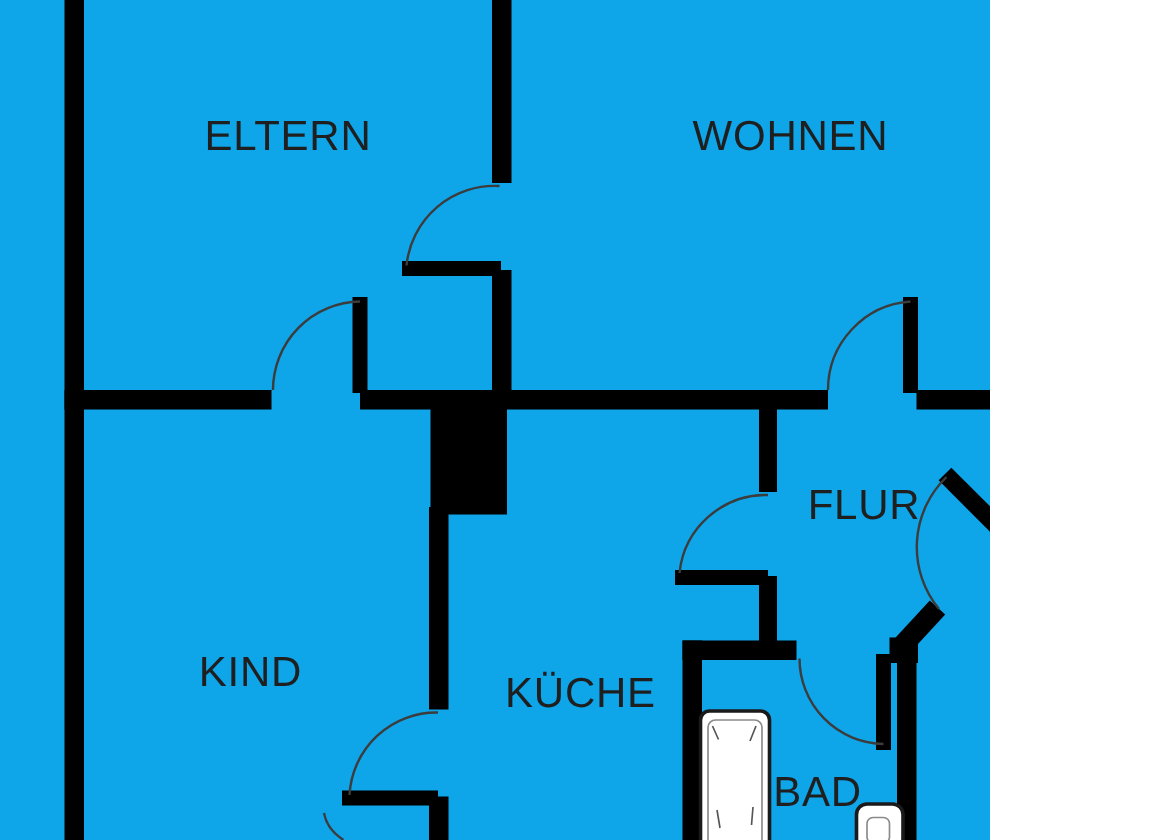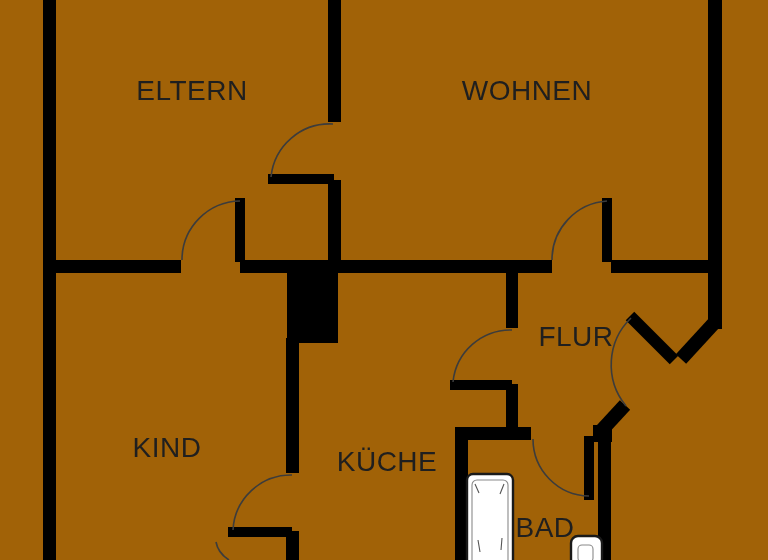--- a/index.html
+++ b/index.html
@@ -2,23 +2,23 @@
 <html><head>
 <meta charset="utf-8">
 <style>
   html, body {
     margin: 0;
     padding: 0;
     background: #ffffff;
   }
   #stage {
     position: relative;
-    width: 768px;
+    width: 660px;
     height: 560px;
-    background: #a16207;
+    background: #0ea5e9;
     overflow: hidden;
     font-family: "Liberation Sans", sans-serif;
   }
   svg { display: block; }
   .wall { fill: #000000; }
   .wall-line { stroke: #000000; stroke-linecap: butt; }
   .leaf { fill: #000000; }
   .leaf-line { stroke: #000000; stroke-linecap: butt; }
   .swing { fill: none; stroke: #3c3c3c; stroke-width: 1.6px; }
   .fixture-outer { fill: #ffffff; stroke: #1a1a1a; stroke-width: 2.4px; }

